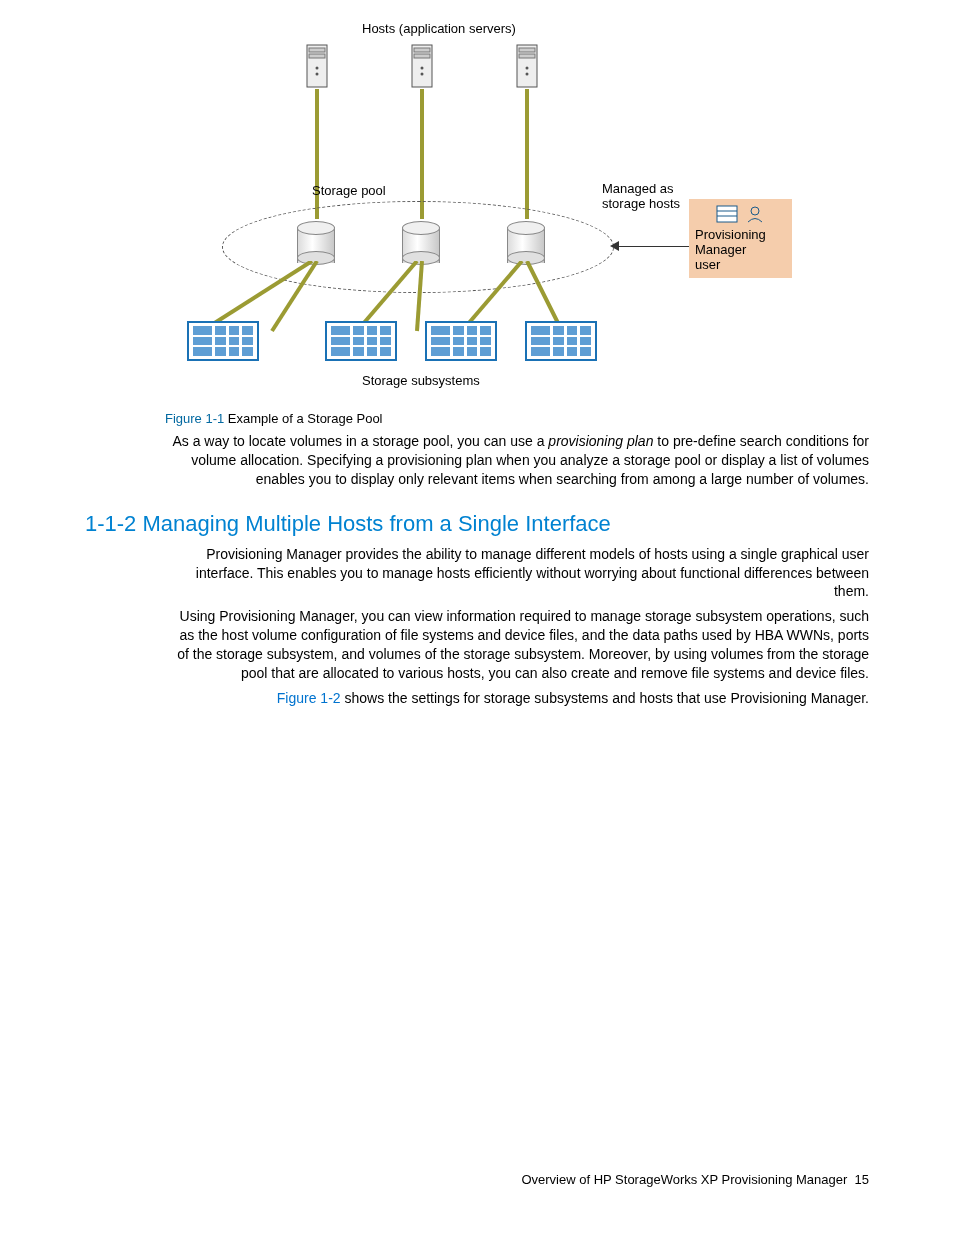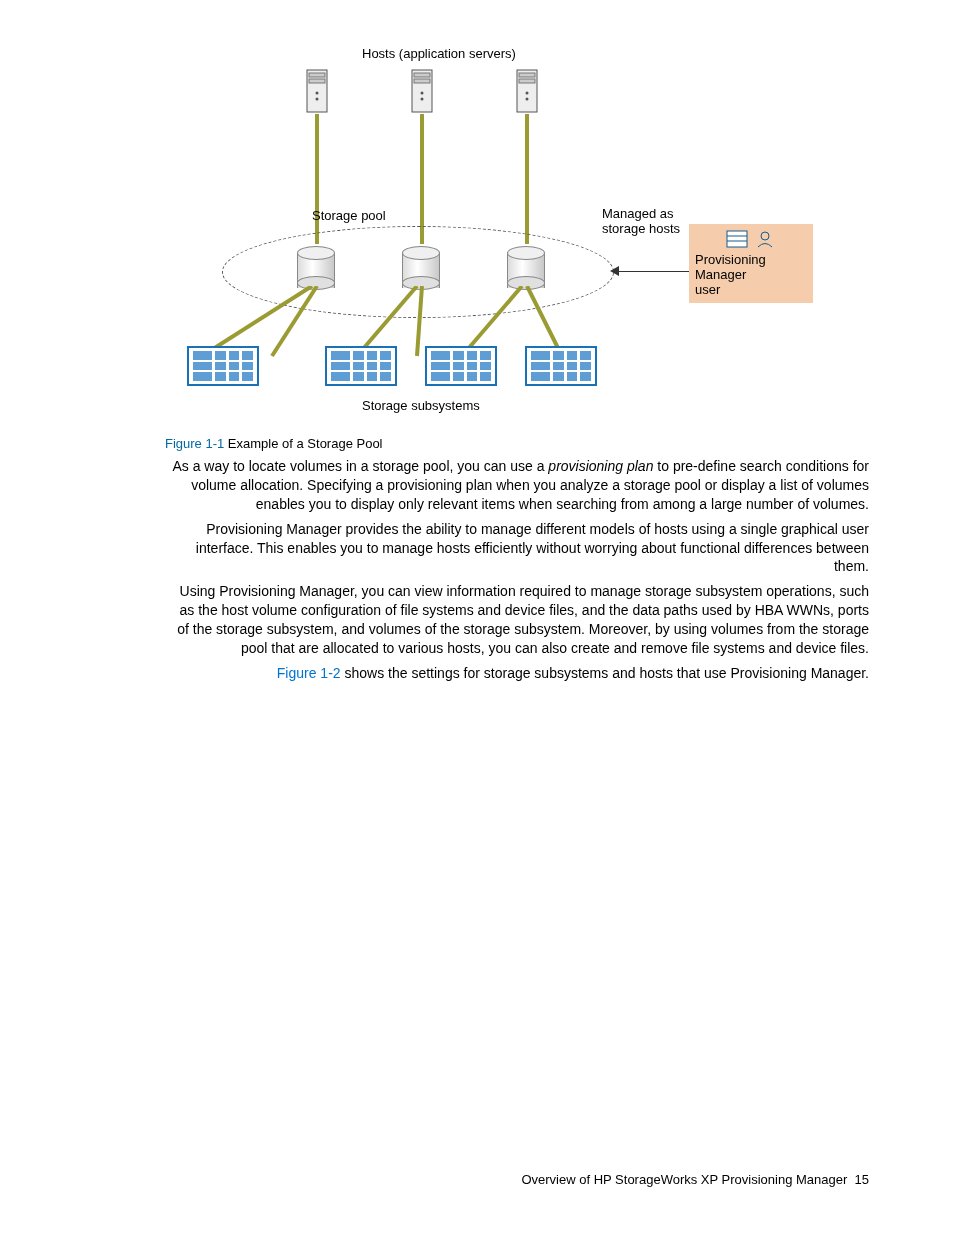--- a/index.html
+++ b/index.html
@@ -9,21 +9,21 @@
     font-family: Arial, Helvetica, sans-serif;
     font-size: 14px;
     color: #000;
     width: 954px;
   }
   .page {
     position: relative;
     width: 954px;
     height: 1235px;
     box-sizing: border-box;
-    padding: 46px 85px 40px 85px;
+    padding: 21px 85px 40px 85px;
   }
   .diagram-wrap {
     width: 630px;
     height: 380px;
     margin: 0 auto 10px auto;
     position: relative;
   }
   .diagram-label {
     position: absolute;
     font-size: 13px;
@@ -78,21 +78,21 @@
   .subsystem .row {
     display: grid;
     grid-template-columns: 1.8fr 1fr 1fr 1fr;
     gap: 3px;
   }
   .subsystem .cell {
     background: #5f9ed4;
   }
   .user-box {
     position: absolute;
-    width: 124px;
+    width: 103px;
     padding: 6px;
     background: #f5cdac;
     box-sizing: border-box;
     font-size: 13px;
   }
   .user-box .icon-row {
     display:flex; justify-content:center; gap:6px;
     margin-bottom:4px;
   }
   .arrow-line {
@@ -310,20 +310,21 @@
   </div>
 
   <div class="caption">
     <span class="fig-ref">Figure 1-1</span><span> Example of a Storage Pool</span>
   </div>
 
   <p class="para">
     <span>As a way to locate volumes in a storage pool, you can use a </span><span class="italic">provisioning plan</span><span> to pre-define search conditions for volume allocation. Specifying a provisioning plan when you analyze a storage pool or display a list of volumes enables you to display only relevant items when searching from among a large number of volumes.</span>
   </p>
 
+  <h2 class="h-section">1-1-2 Managing Multiple Hosts from a Single Interface</h2>
 
   <p class="para">Provisioning Manager provides the ability to manage different models of hosts using a single graphical user interface. This enables you to manage hosts efficiently without worrying about functional differences between them.</p>
 
   <p class="para">Using Provisioning Manager, you can view information required to manage storage subsystem operations, such as the host volume configuration of file systems and device files, and the data paths used by HBA WWNs, ports of the storage subsystem, and volumes of the storage subsystem. Moreover, by using volumes from the storage pool that are allocated to various hosts, you can also create and remove file systems and device files.</p>
 
   <p class="para">
     <span class="link">Figure 1-2</span><span> shows the settings for storage subsystems and hosts that use Provisioning Manager.</span>
   </p>
 
   <div class="footer">

